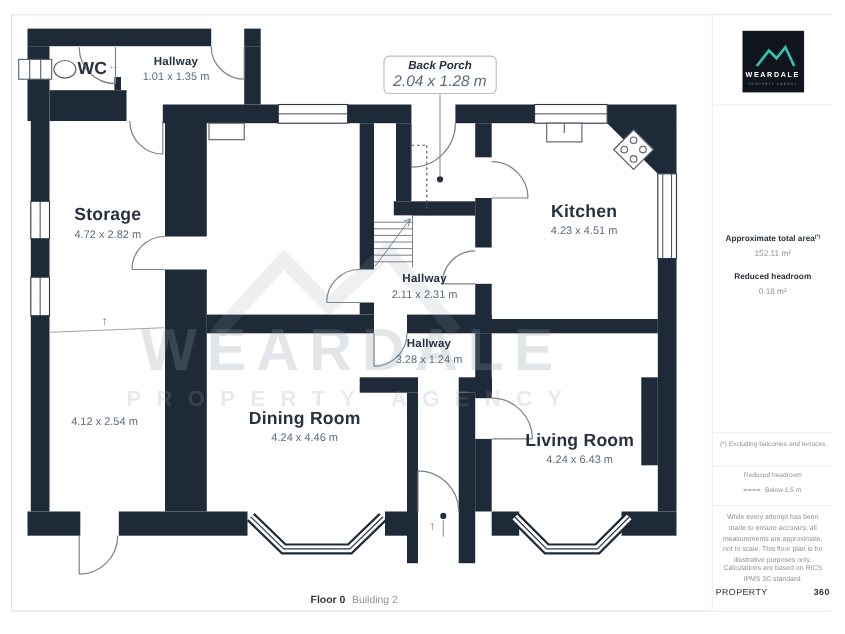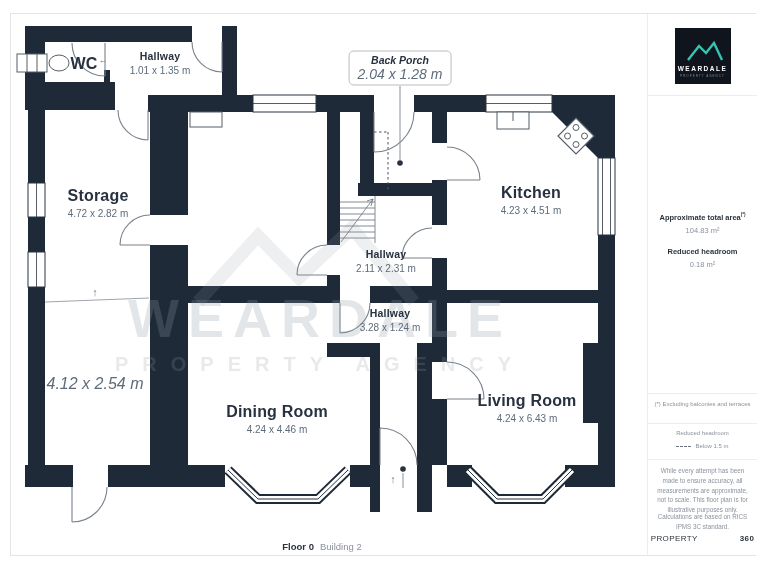--- a/index.html
+++ b/index.html
@@ -11,21 +11,21 @@
   
   .wm{position:absolute;left:320px;transform:translate(-50%,-50%);color:rgba(145,155,165,0.25);
       font-weight:bold;white-space:nowrap;z-index:2;}
   #wm1{top:318px;font-size:54px;letter-spacing:9px;}
   #wm2{top:364px;font-size:20px;letter-spacing:14px;color:rgba(145,155,165,0.22);}
   
   .rlabel{position:absolute;transform:translate(-50%,-50%);text-align:center;line-height:1.3;
           white-space:nowrap;z-index:3;}
   .rname{font-weight:bold;font-size:16px;color:#27313f;letter-spacing:.2px;}
   .rdims{font-size:10px;color:#5d6b7a;}
-  .rdims-only{font-size:16px;color:#5d6b7a;font-style:italic;}
+  .rdims-only{font-size:10px;color:#5d6b7a;}
   
   .callout{position:absolute;transform:translate(-50%,-50%);background:#fff;border:1px solid #b6bcc3;
            border-radius:5px;padding:2px 8px 3px;text-align:center;z-index:4;white-space:nowrap;}
   .ctitle{font-weight:bold;font-size:10.5px;color:#27313f;}
   .cdims{font-size:14px;color:#5d6b7a;}
   .mini-arrow{position:absolute;transform:translate(-50%,-50%);color:#70787f;font-size:11px;z-index:3;}
   
   #floor-label{position:absolute;left:322px;top:546px;transform:translate(-50%,-50%);
                font-size:9.5px;z-index:3;white-space:nowrap;}
   #floor-label .f{font-weight:bold;color:#2b333e;}
@@ -203,21 +203,21 @@
     <div class="rdims-only">4.12 x 2.54 m</div>
   </div>
   <div class="rlabel" style="left:386px;top:261px;">
     <div class="rname" style="font-size:10.5px;">Hallway</div>
     <div class="rdims">2.11 x 2.31 m</div>
   </div>
   <div class="rlabel" style="left:390px;top:320px;">
     <div class="rname" style="font-size:10.5px;">Hallway</div>
     <div class="rdims">3.28 x 1.24 m</div>
   </div>
-  <div class="rlabel" style="left:277px;top:419px;">
+  <div class="rlabel" style="left:277px;top:388px;">
     <div class="rname">Dining Room</div>
     <div class="rdims">4.24 x 4.46 m</div>
   </div>
   <div class="rlabel" style="left:527px;top:408px;">
     <div class="rname">Living Room</div>
     <div class="rdims">4.24 x 6.43 m</div>
   </div>
 
   <div class="callout" style="left:400px;top:68px;font-style:italic;">
     <div class="ctitle">Back Porch</div>
@@ -237,21 +237,21 @@
       <svg width="56" height="36" viewBox="0 0 56 36">
         <path d="M13,32 L24,18 L31,25 L39,15 L47,32" stroke="#36c3b1" stroke-width="2.4" fill="none" stroke-linejoin="miter"></path>
       </svg>
       <div id="logo-name">WEARDALE</div>
       <div id="logo-tag">PROPERTY AGENCY</div>
     </div>
     <hr class="sb-hr" style="top:81px;">
 
     <div class="abs" style="top:198px;">
       <div class="sb-title"><span>Approximate total area</span><span class="sb-sup">(*)</span></div>
-      <div class="sb-value">104.83 m²</div>
+      <div class="sb-value">152.11 m²</div>
       <div class="sb-title" style="margin-top:12px;">Reduced headroom</div>
       <div class="sb-value">0.18 m²</div>
     </div>
 
     <hr class="sb-hr" style="top:379px;">
     <div class="abs sb-note" style="top:386px;">(*) Excluding balconies and terraces</div>
     <hr class="sb-hr" style="top:409px;">
 
     <div class="abs" style="top:415px;">
       <div class="sb-note">Reduced headroom</div>

